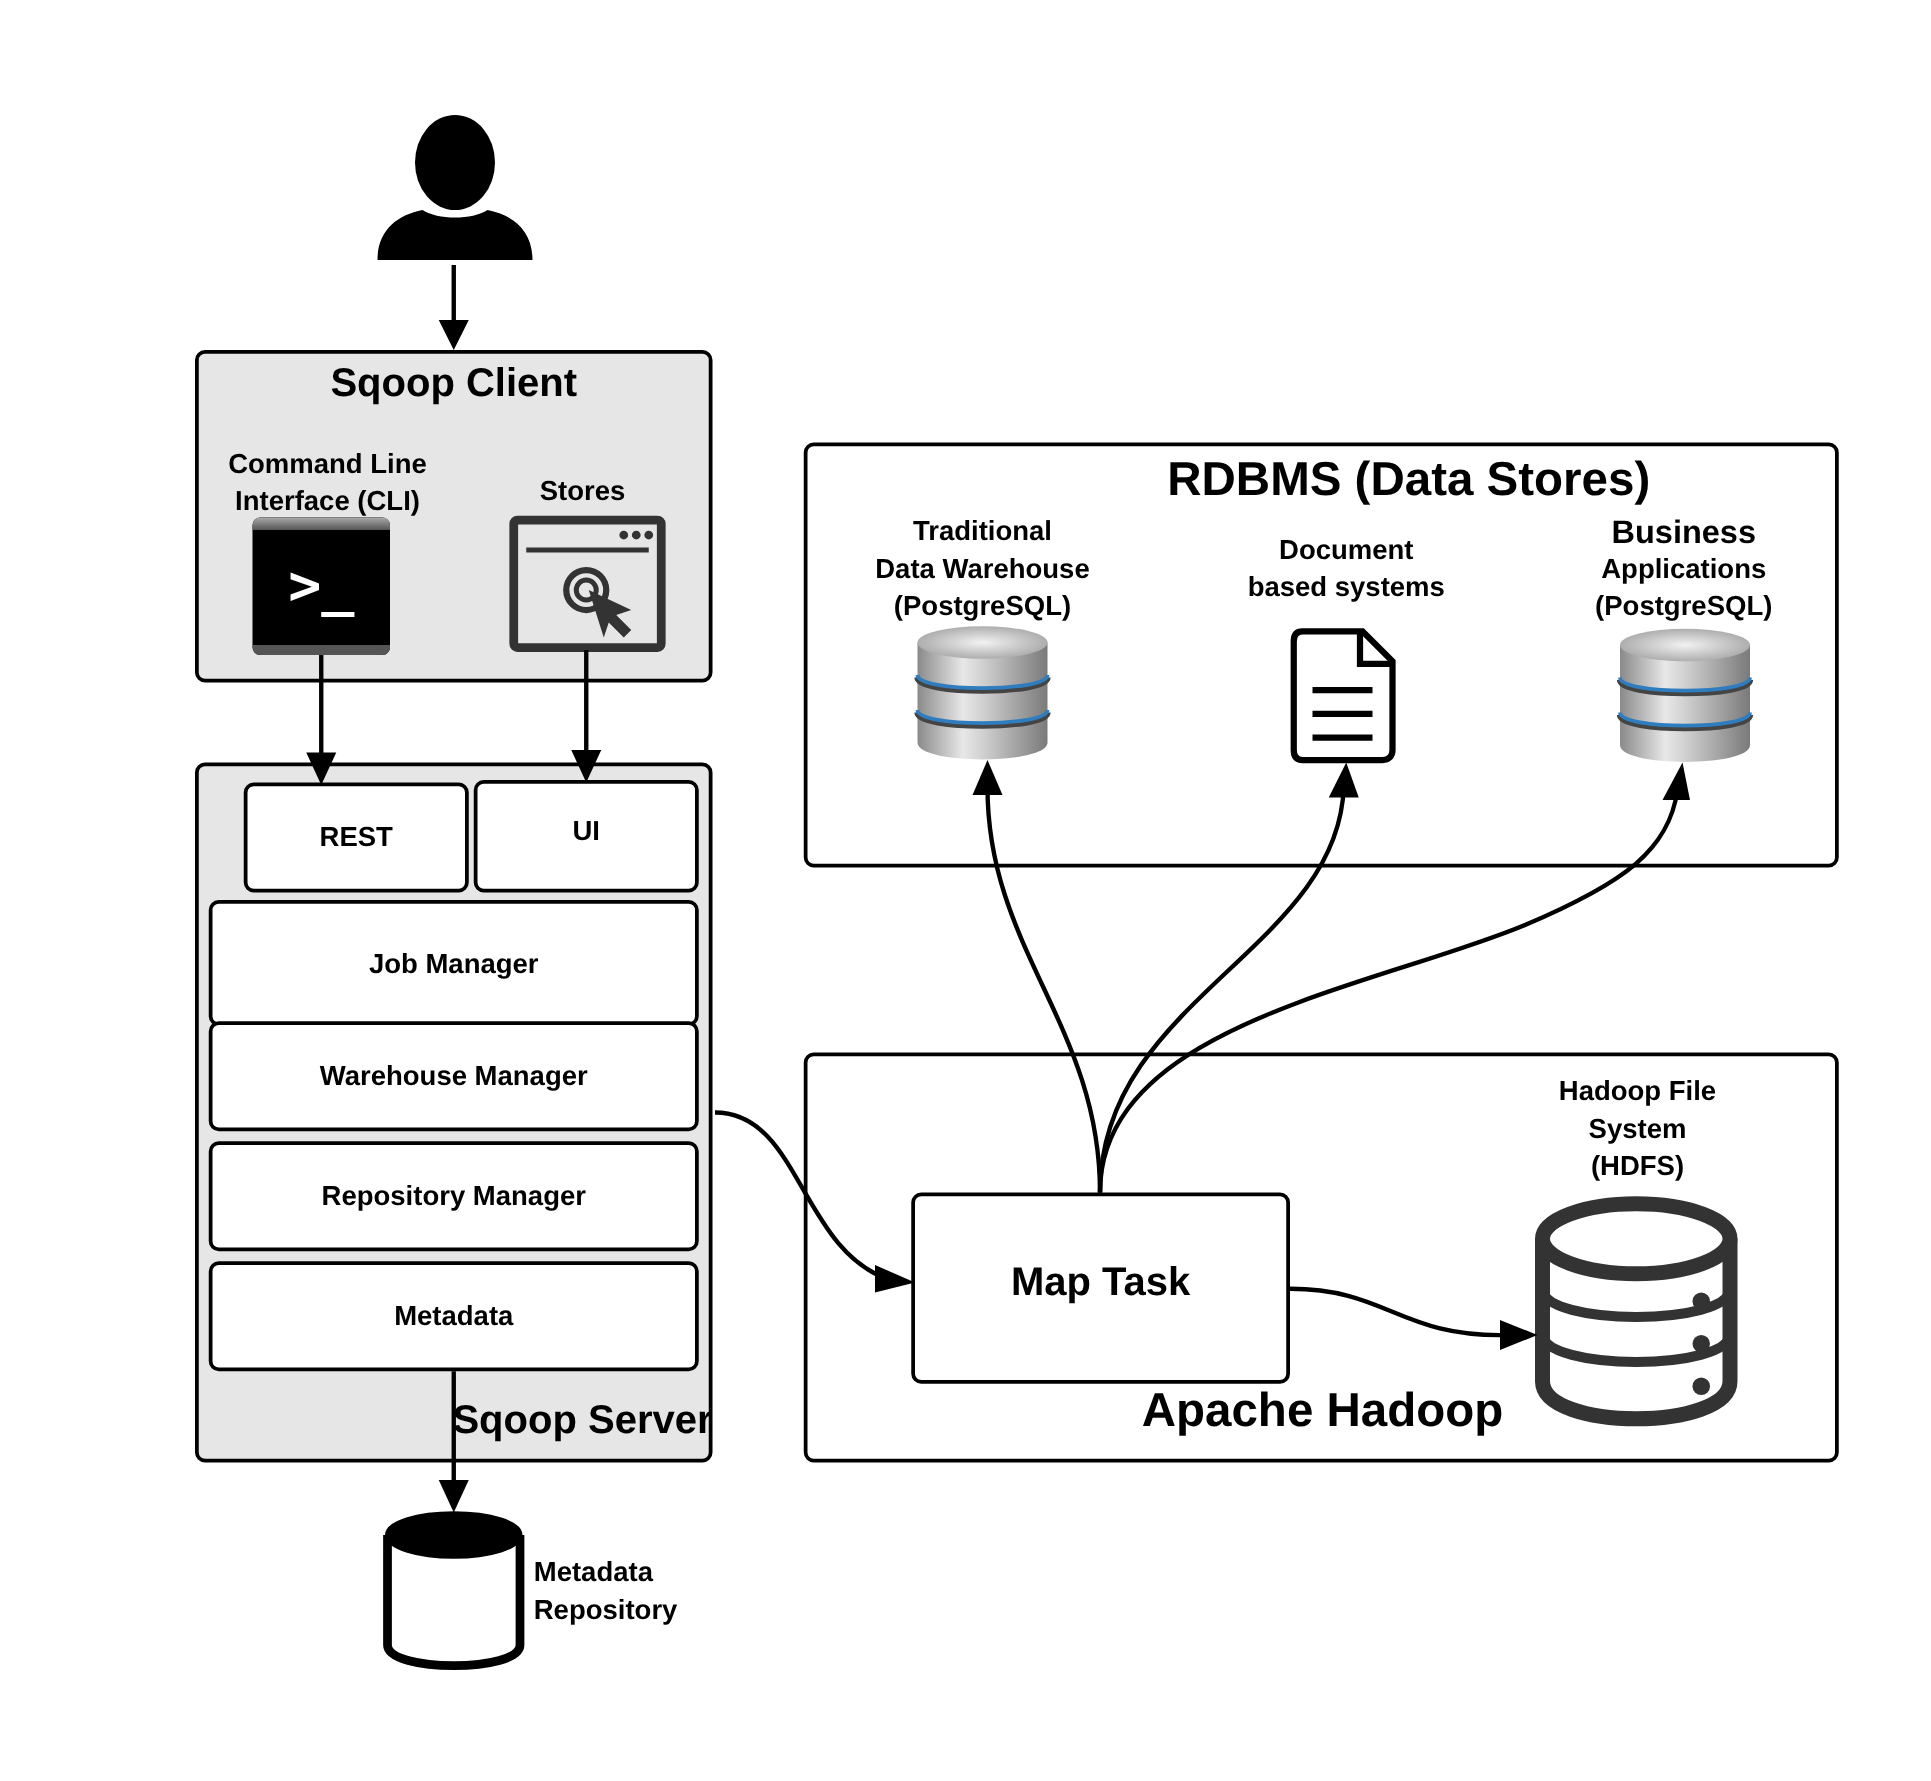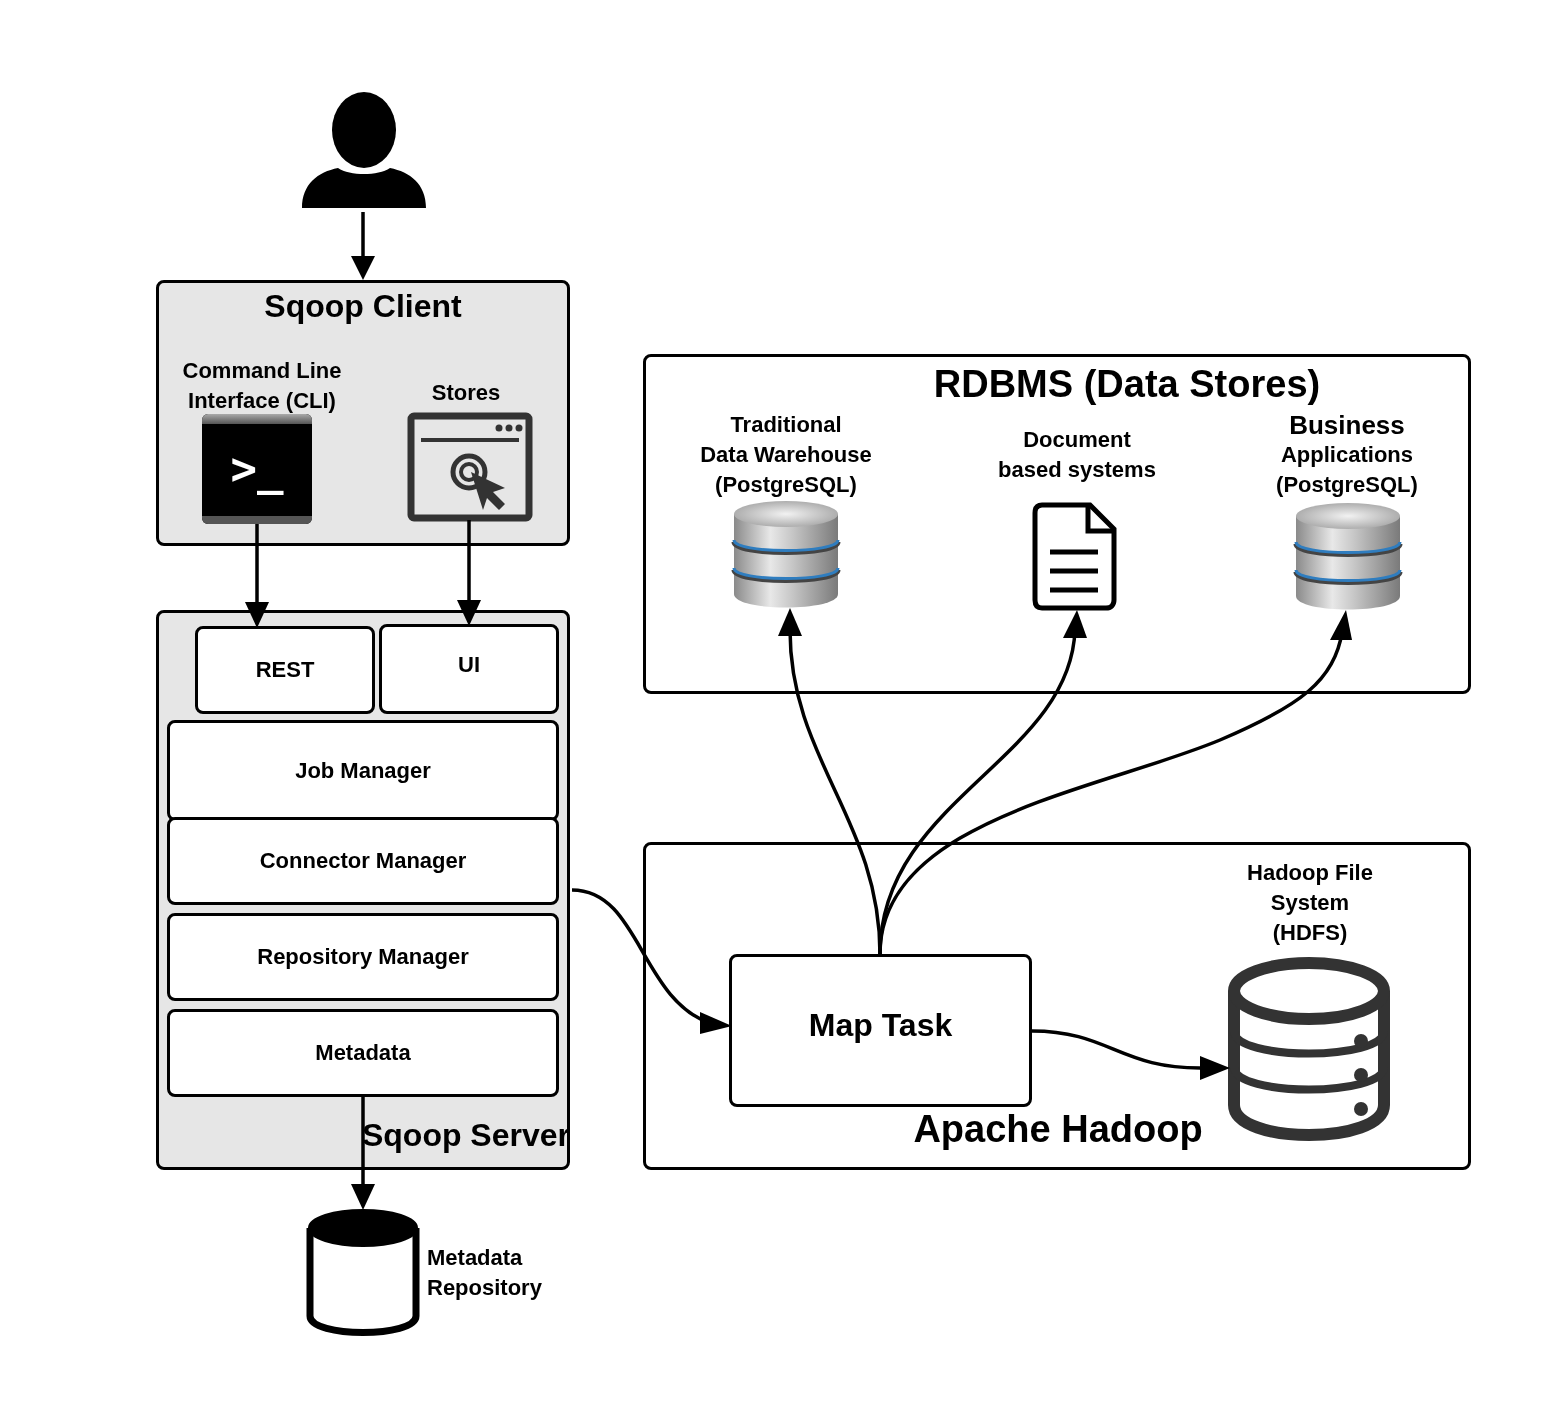--- a/index.html
+++ b/index.html
@@ -48,21 +48,21 @@
 <div class="box white inner" style="left:167px;top:626px;width:180px;height:88px;margin-left:28px;">
     <span>REST</span>
   </div>
 <div class="box white inner" style="left:379px;top:624px;width:180px;height:90px;">
     <span style="margin-top:-8px">UI</span>
   </div>
 <div class="box white inner" style="left:167px;top:720px;width:392px;height:101px;">
     <span>Job Manager</span>
   </div>
 <div class="box white inner" style="left:167px;top:817px;width:392px;height:88px;">
-    <span>Connector Manager</span>
+    <span>Warehouse Manager</span>
   </div>
 <div class="box white inner" style="left:167px;top:913px;width:392px;height:88px;">
     <span>Repository Manager</span>
   </div>
 <div class="box white inner" style="left:167px;top:1009px;width:392px;height:88px;">
     <span>Metadata</span>
   </div>
 <div class="lbl" style="left:156px;width:414px;top:1116px;font-size:32px;line-height:38px;text-align:right;">Sqoop Server</div>
 
 <svg class="abs" style="left:304px;top:1206px" width="118" height="132" viewBox="0 0 118 132">

